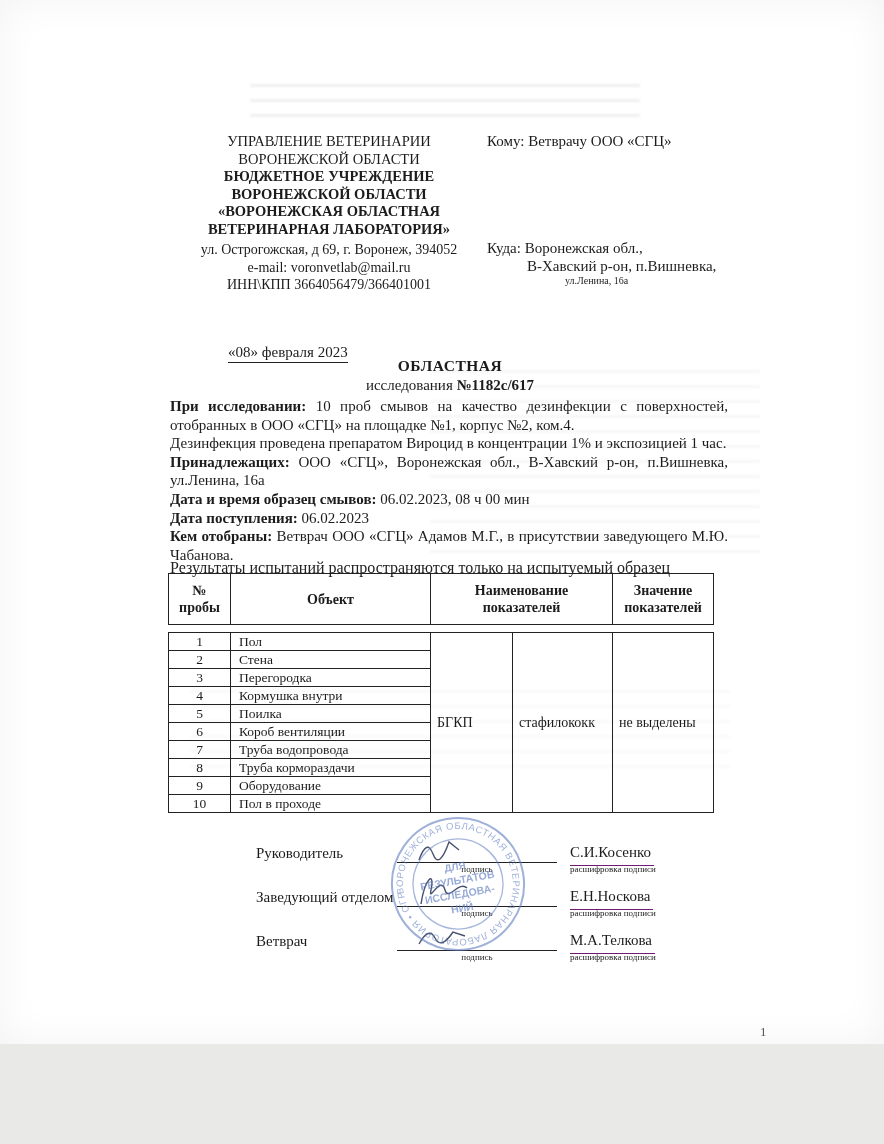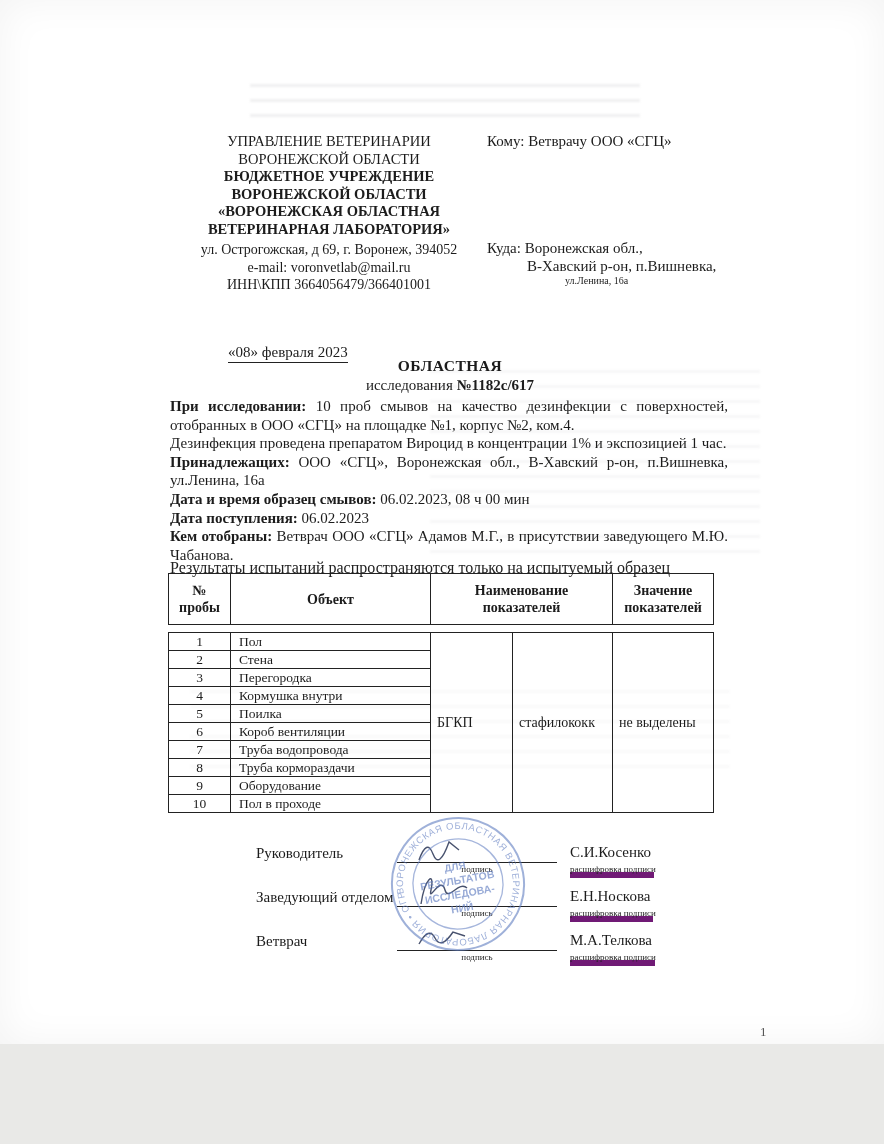--- a/index.html
+++ b/index.html
@@ -47,21 +47,21 @@
   .t-body td.c-num { text-align:center; }
   .t-body td.c-obj { text-align:left; padding-left:8px; }
   .t-body td.c-ind, .t-body td.c-val { font-size:14px; }
 
   
   .sig-row { left:208px; width:540px; height:40px;margin-left:48px; }
   .sig-role { position:absolute; left:0; top:0; font-size:15px; }
   .sig-box { position:absolute; left:141px; top:-14px; width:160px; height:31px; border-bottom:1px solid #222; }
   .sig-box svg { position:absolute; left:18px; bottom:-2px; overflow:visible; }
   .sig-cap1 { position:absolute; left:141px; top:19px; width:160px; text-align:center; font-size:9px; color:#222; }
-  .sig-name { position:absolute; left:314px; top:-1px; font-size:15px; border-bottom:6px solid #701a75; padding:0 3px 11px 0; }
+  .sig-name { position:absolute; left:314px; top:-1px; font-size:15px; border-bottom:1px solid #701a75; padding:0 3px 4px 0; }
   .sig-cap2 { position:absolute; left:314px; top:19px; font-size:9px; color:#222; }
 
   
   .stamp { left:380px; top:806px; width:156px; height:156px; transform:rotate(-10deg); opacity:0.8; }
   .stamp text { fill:#5f7cc0; }
   .stamp .ring-text { font-size:9.5px; letter-spacing:0.6px; font-family:"Liberation Sans",sans-serif; }
   .stamp .c-line { text-anchor:middle; font-family:"Liberation Sans",sans-serif; font-weight:bold; }
 
   .page-num { left:760px; top:1024px; font-size:13px; color:#555; }
 

